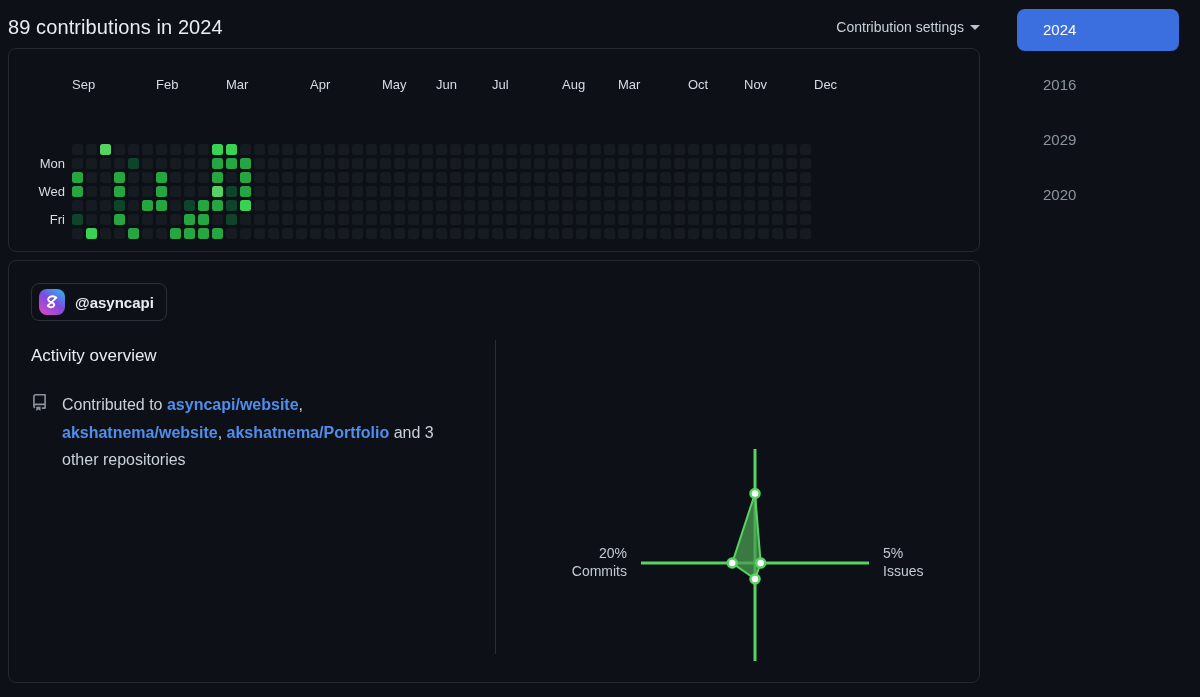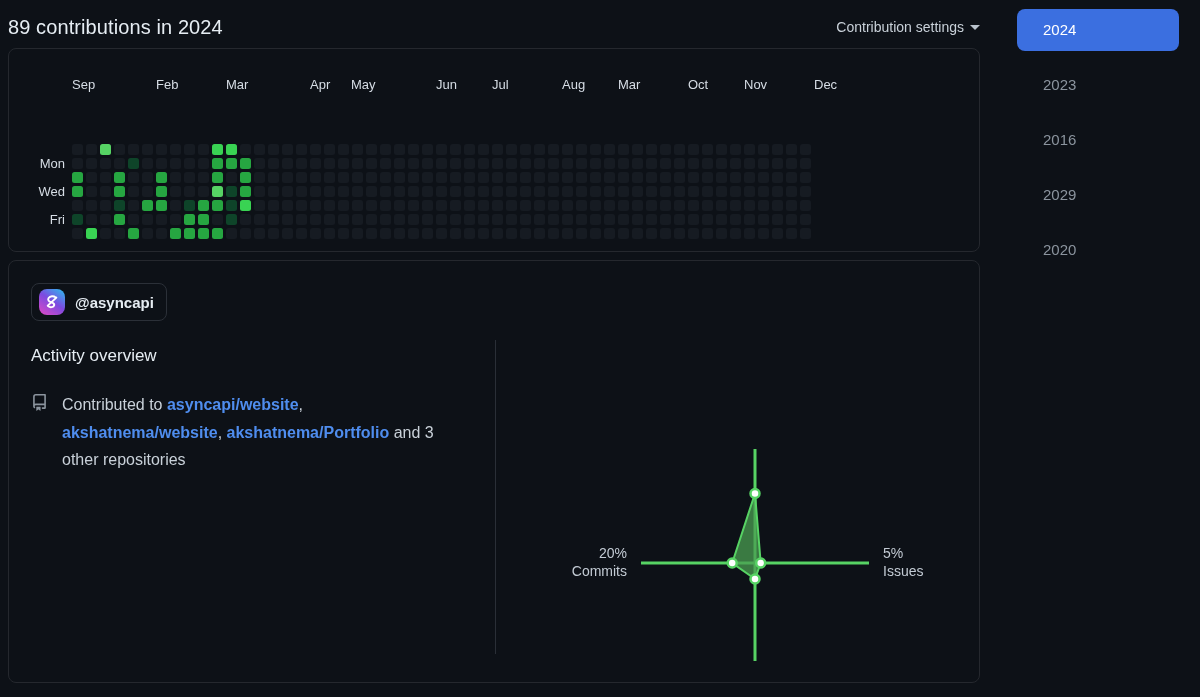--- a/index.html
+++ b/index.html
@@ -139,33 +139,32 @@
   <div class="hdr">
     <div class="hdr-title">89 contributions in 2024</div>
     <div class="contrib-settings">
       <span>Contribution settings</span>
       <span class="caret"></span>
     </div>
   </div>
 
   <div class="years" id="years">
       <div class="year active">2024</div>
-      <div class="year">2023</div>
       <div class="year">2016</div>
       <div class="year">2029</div>
       <div class="year">2020</div>
     </div>
 
   <div class="card graph-card">
     <div class="heat" id="heat">
         <div class="month-lbl" style="left: 63px; top: 28px;">Sep</div>
         <div class="month-lbl" style="left: 147px; top: 28px;">Feb</div>
         <div class="month-lbl" style="left: 217px; top: 28px;">Mar</div>
         <div class="month-lbl" style="left: 301px; top: 28px;">Apr</div>
-        <div class="month-lbl" style="left: 342px; top: 28px;">May</div>
+        <div class="month-lbl" style="left: 373px; top: 28px;">May</div>
         <div class="month-lbl" style="left: 427px; top: 28px;">Jun</div>
         <div class="month-lbl" style="left: 483px; top: 28px;">Jul</div>
         <div class="month-lbl" style="left: 553px; top: 28px;">Aug</div>
         <div class="month-lbl" style="left: 609px; top: 28px;">Mar</div>
         <div class="month-lbl" style="left: 679px; top: 28px;">Oct</div>
         <div class="month-lbl" style="left: 735px; top: 28px;">Nov</div>
         <div class="month-lbl" style="left: 805px; top: 28px;">Dec</div>
         <div class="day-lbl" style="left: 14px; width: 42px; top: 107px;">Mon</div>
         <div class="day-lbl" style="left: 14px; width: 42px; top: 135px;">Wed</div>
         <div class="day-lbl" style="left: 14px; width: 42px; top: 163px;">Fri</div>

